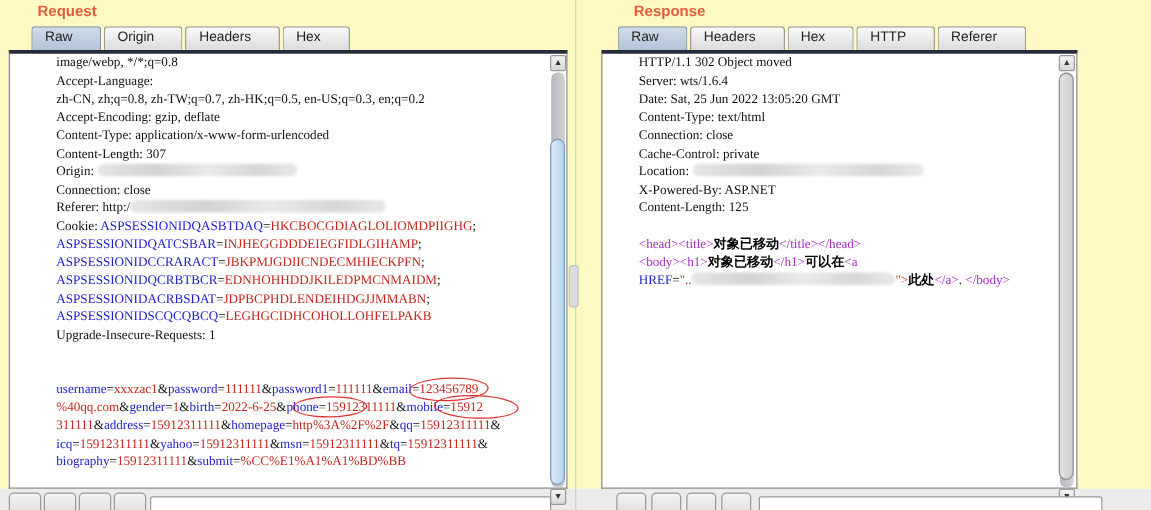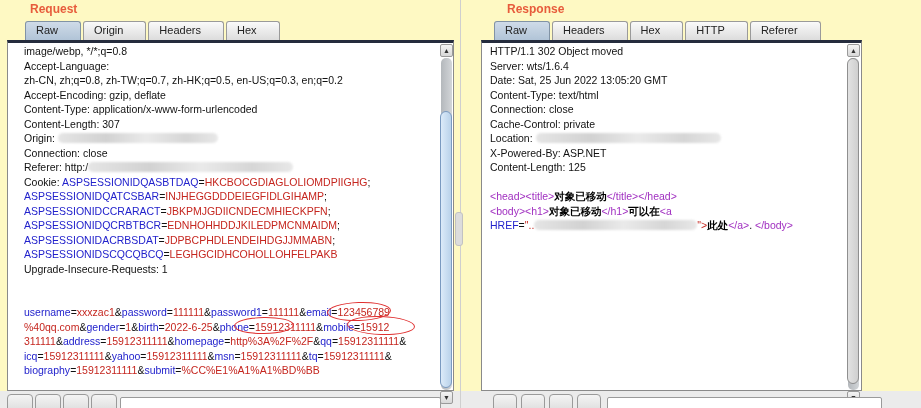--- a/index.html
+++ b/index.html
@@ -20,21 +20,21 @@
   .panel-right .panel-title{left:31px;}
   .tabs{position:absolute;top:21px;display:flex;gap:2px;z-index:3;}
   .panel-left .tabs{left:25px;}
   .panel-right .tabs{left:18px;}
   .tab{height:19px;padding:2px 22px 0 10px;font-size:11px;color:#222;border:1px solid #9a9a9a;border-bottom:none;
        border-radius:3px 3px 0 0;background:linear-gradient(#fafafa,#dcdcdc);cursor:default;}
   .tab.selected{background:linear-gradient(#cfdbe8,#b1c4d7);border-color:#8193a5;}
   .editor{position:absolute;top:40px;background:#fff;border:1px solid #8a8a8a;border-top:3px solid #252c3d;overflow:visible;z-index:1;}
   .panel-left .editor{left:7px;width:447px;height:351px;}
   .panel-right .editor{left:5px;width:381px;height:351px;}
-  .code{position:absolute;top:1px;font-family:Liberation Sans, sans-serif;font-size:10.5px;line-height:14.5px;white-space:pre;color:var(--c-plain);}
+  .code{position:absolute;top:1px;font-family:Liberation Serif, serif;font-size:10.5px;line-height:14.5px;white-space:pre;color:var(--c-plain);margin-left:21px;}
   .panel-left .code{left:16px;}
   .panel-right .code{left:8px;}
   .code-line{height:14.5px;white-space:pre;}
   .seg-p{color:var(--c-plain);}
   .seg-n{color:var(--c-name);}
   .seg-v{color:var(--c-value);text-align:center;}
   .seg-g{color:var(--c-tag);text-align:center;}
   .seg-b{color:#000;font-weight:bold;}
   .seg-r{display:inline-block;height:10px;border-radius:5px;vertical-align:-1px;
          background:linear-gradient(90deg,#e5e5e5,#d2d2d2 30%,#eaeaea 55%,#d6d6d6 80%,#e8e8e8);

